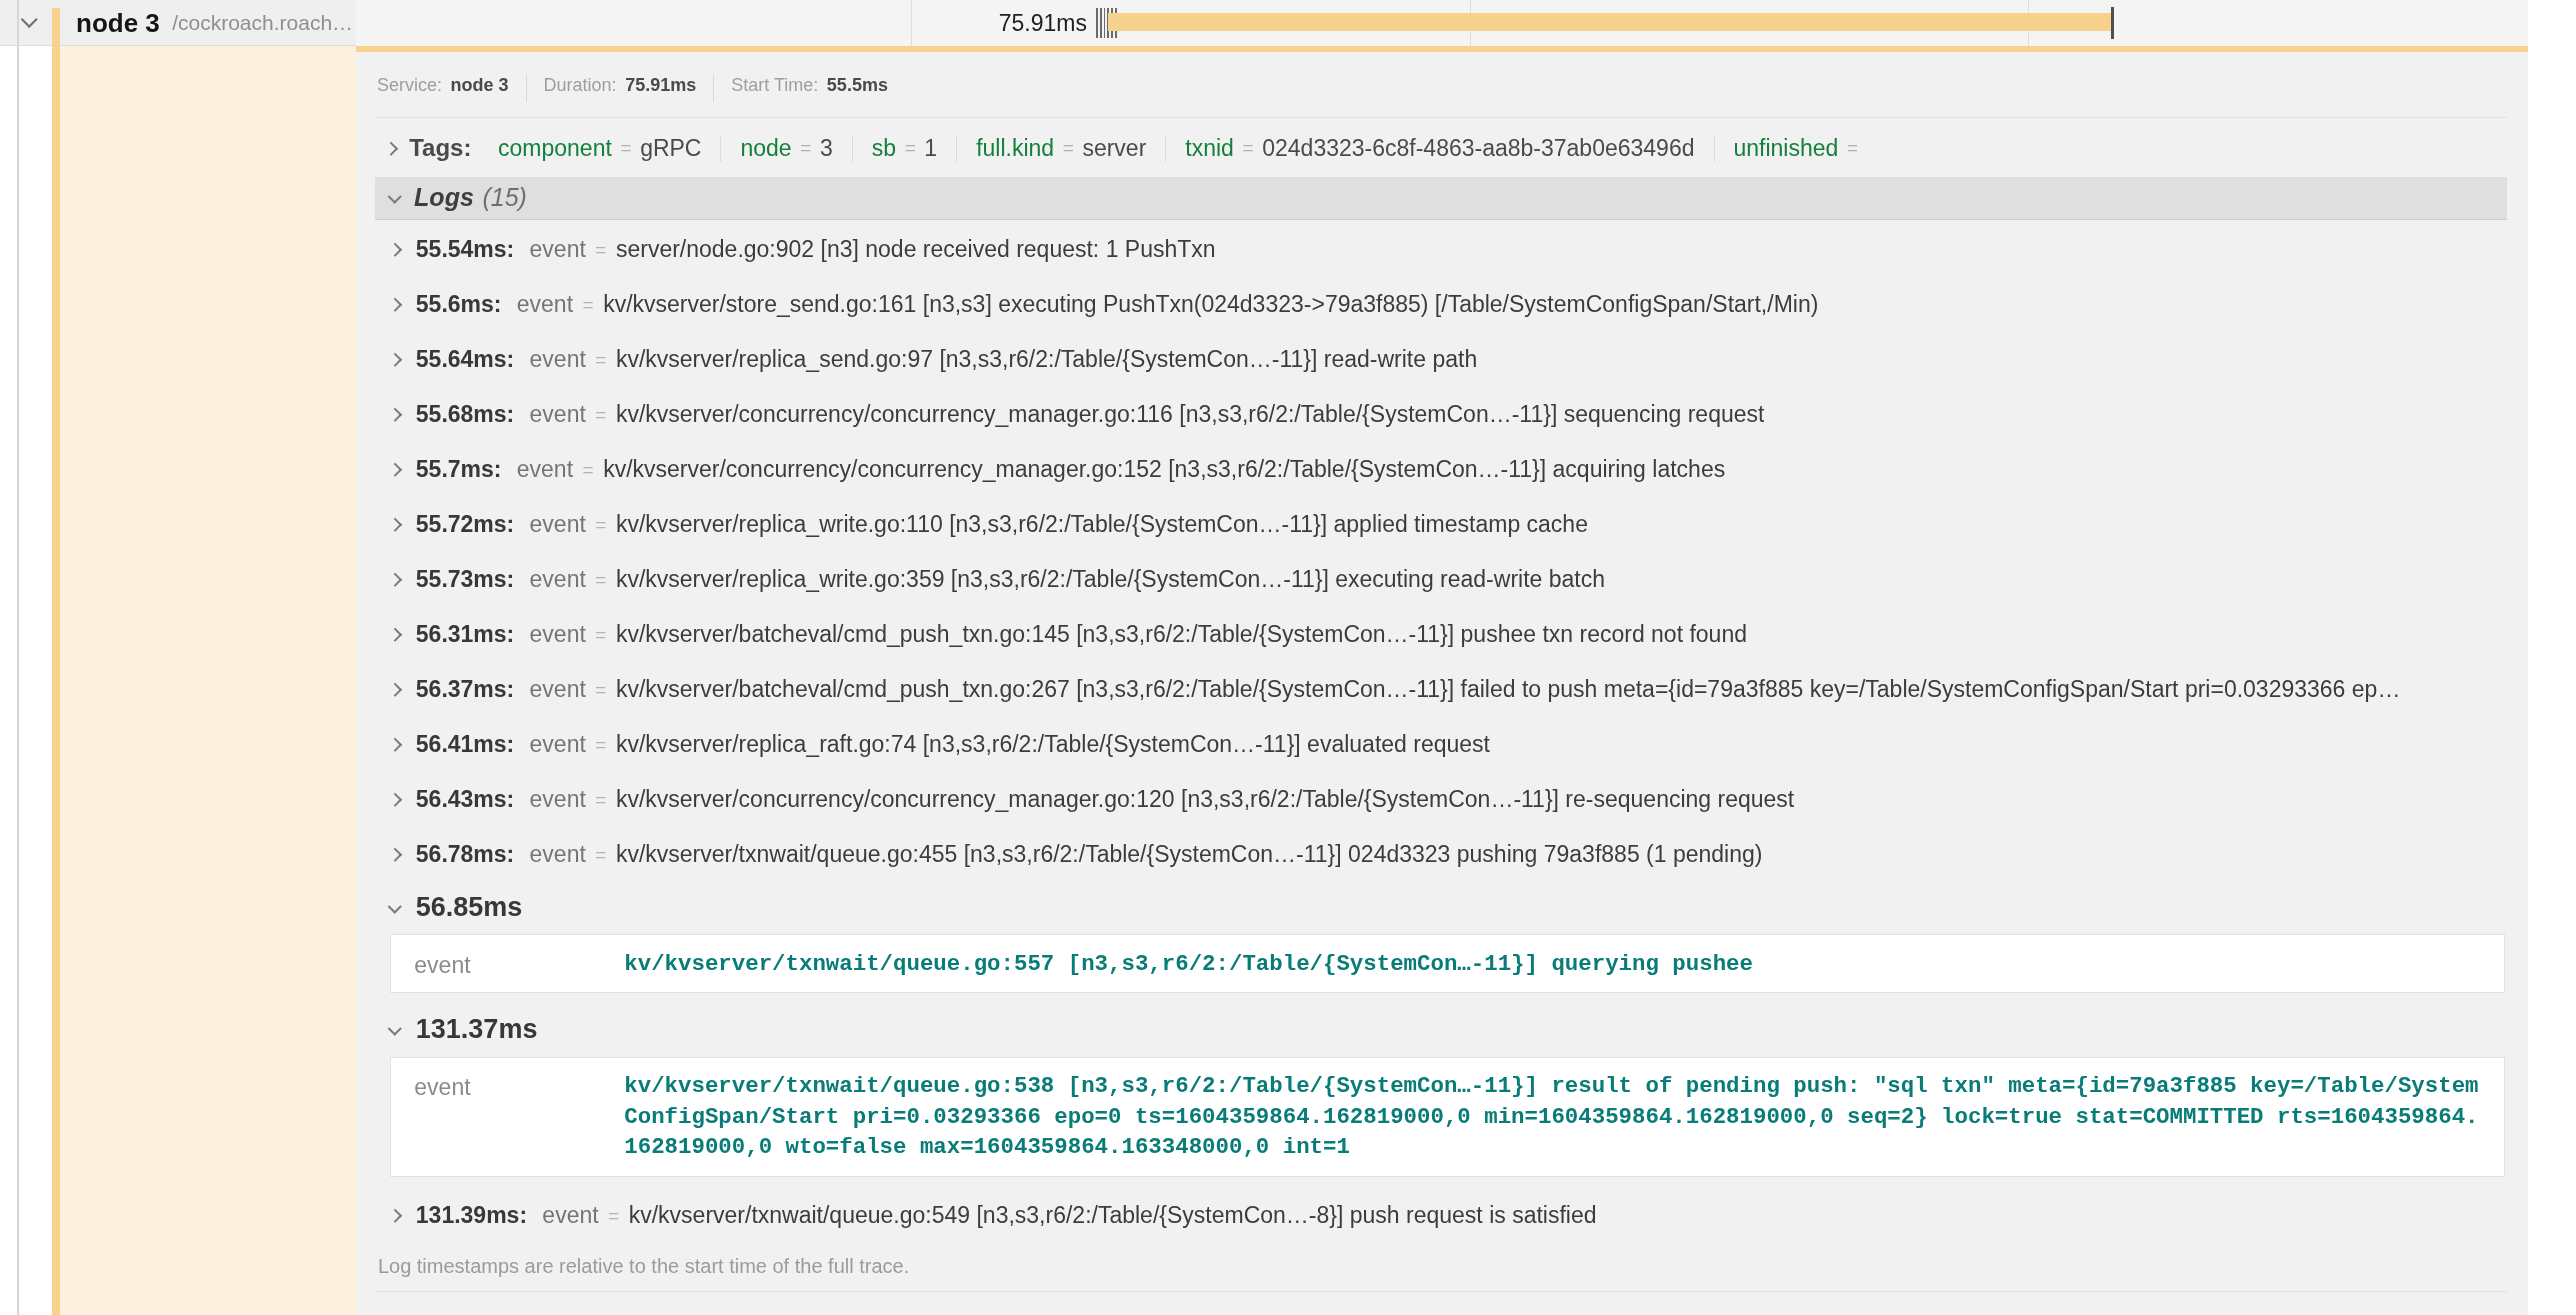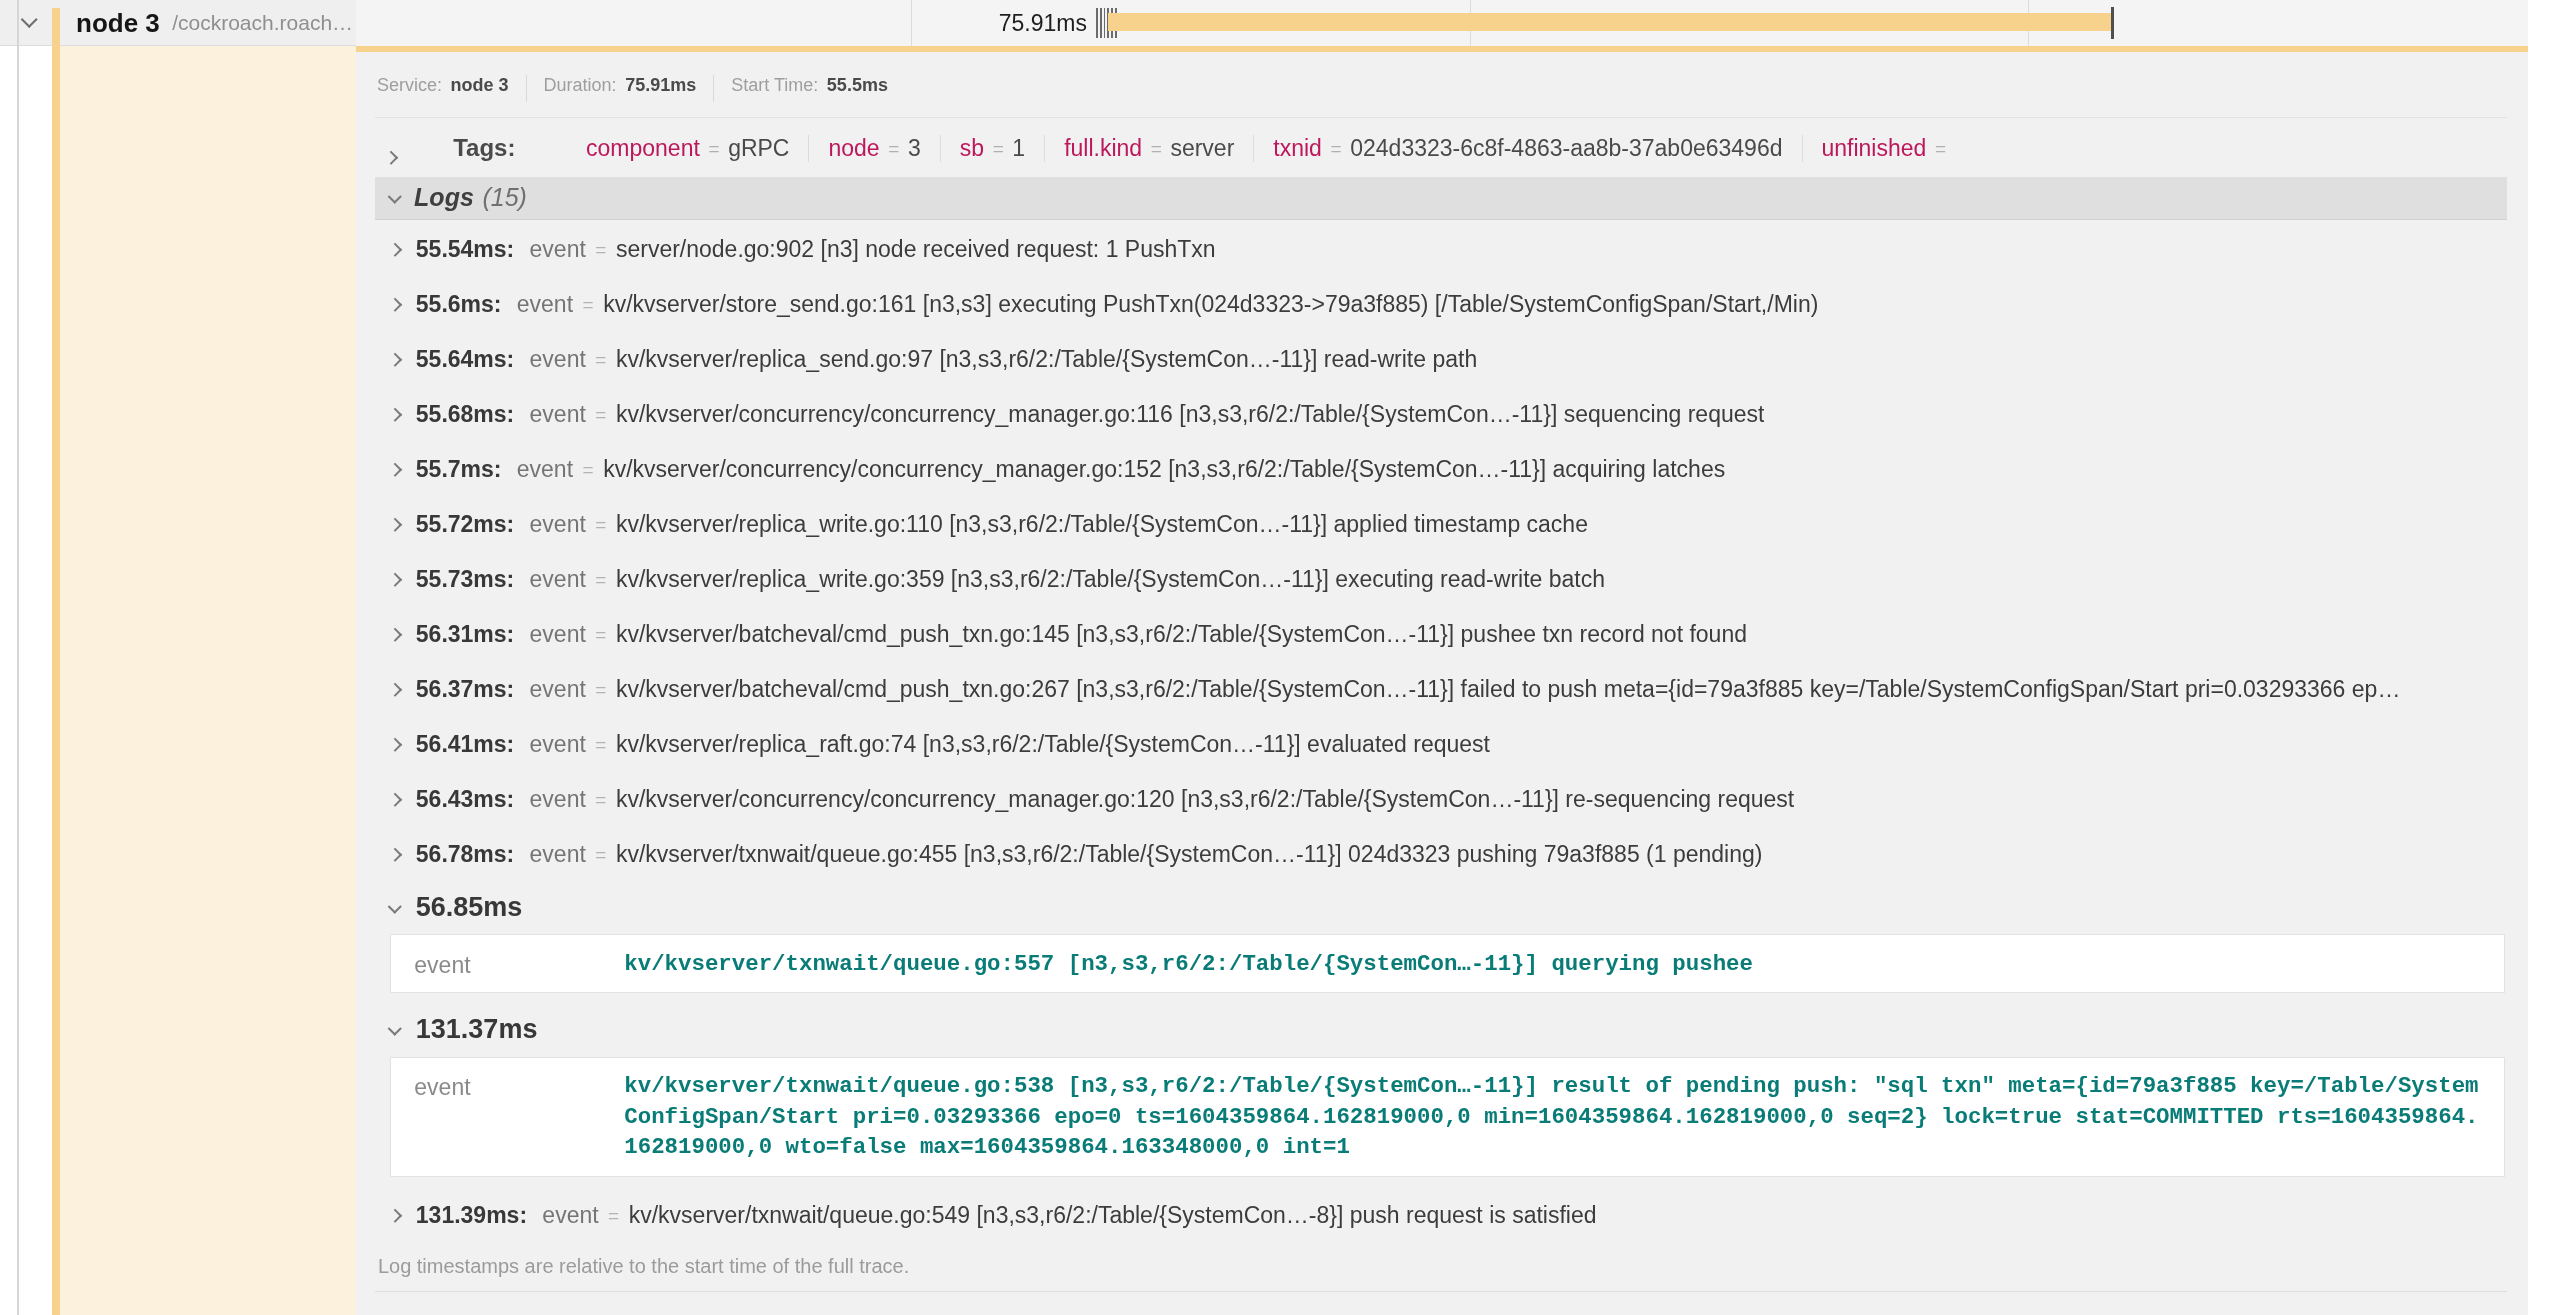--- a/index.html
+++ b/index.html
@@ -37,26 +37,26 @@
   .m-value { color:#4a4a4a; font-weight:bold; }
   .m-sep { border-left:1.9px solid #d8d8d8; height:27px; margin:0 17px; }
 
   
   .chev { display:inline-block; width:12.4px; height:12.4px; border-right:2.9px solid #6e6e6e; border-bottom:2.9px solid #6e6e6e; }
   .chev.down  { transform:rotate(45deg) translate(-1px,-1px); }
   .chev.right { transform:rotate(-45deg); }
   .chev.sm { width:9.5px; height:9.5px; border-width:2.4px; border-color:#7a7a7a; }
 
   
-  .tags-row { display:flex; align-items:flex-end; padding:16px 0 10.5px 11.4px;gap:44px; }
+  .tags-row { display:flex; align-items:center; padding:16px 0 10.5px 11.4px; }
   .tags-label { font-size:24px; font-weight:bold; color:#4a4a4a; margin:0 7.6px 0 13.3px; }
   .tags { display:flex; align-items:center; }
   .tag { display:flex; align-items:center; padding:0 19px; }
   .tag + .tag { border-left:1.9px solid #dcdcdc; }
-  .tag .tk { color:#be185d; font-size:23px; }
+  .tag .tk { color:#15803d; font-size:23px; }
   .tag .teq { color:#b0b0b0; font-size:19px; margin:0 8.6px; }
   .tag .tv { color:#4a4a4a; font-size:23px; }
 
   
   .logs { margin-top:3.8px; }
   .logs-head { height:43px; background:#dfdfdf; border-bottom:1.9px solid #cfcfcf; display:flex; align-items:center; padding-left:15.3px; font-size:25px;font-style:italic; }
   .logs-title { font-weight:bold; color:#3f3f3f; margin-left:14.3px; }
   .logs-count { color:#6f6f6f; margin-left:8.6px; }
   #rows { padding-top:2.9px; }
 

